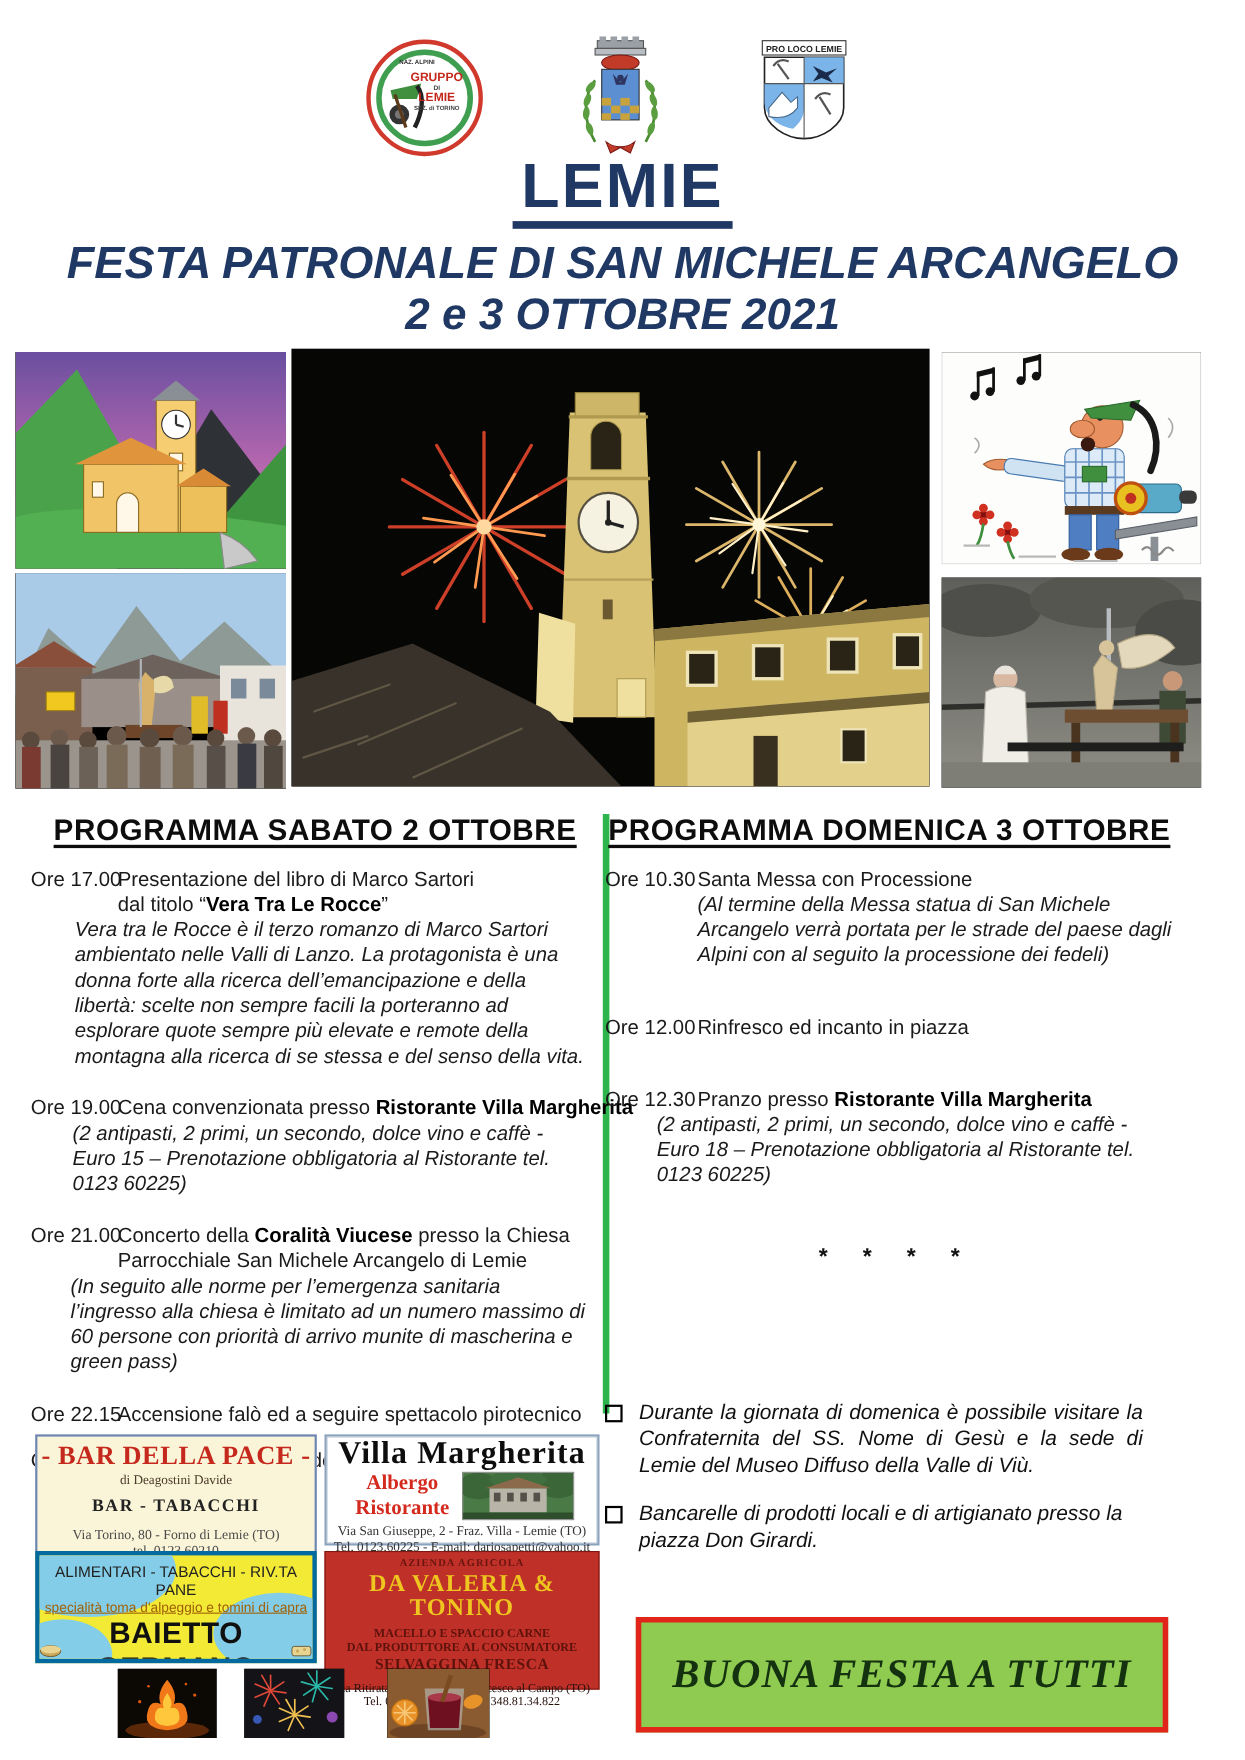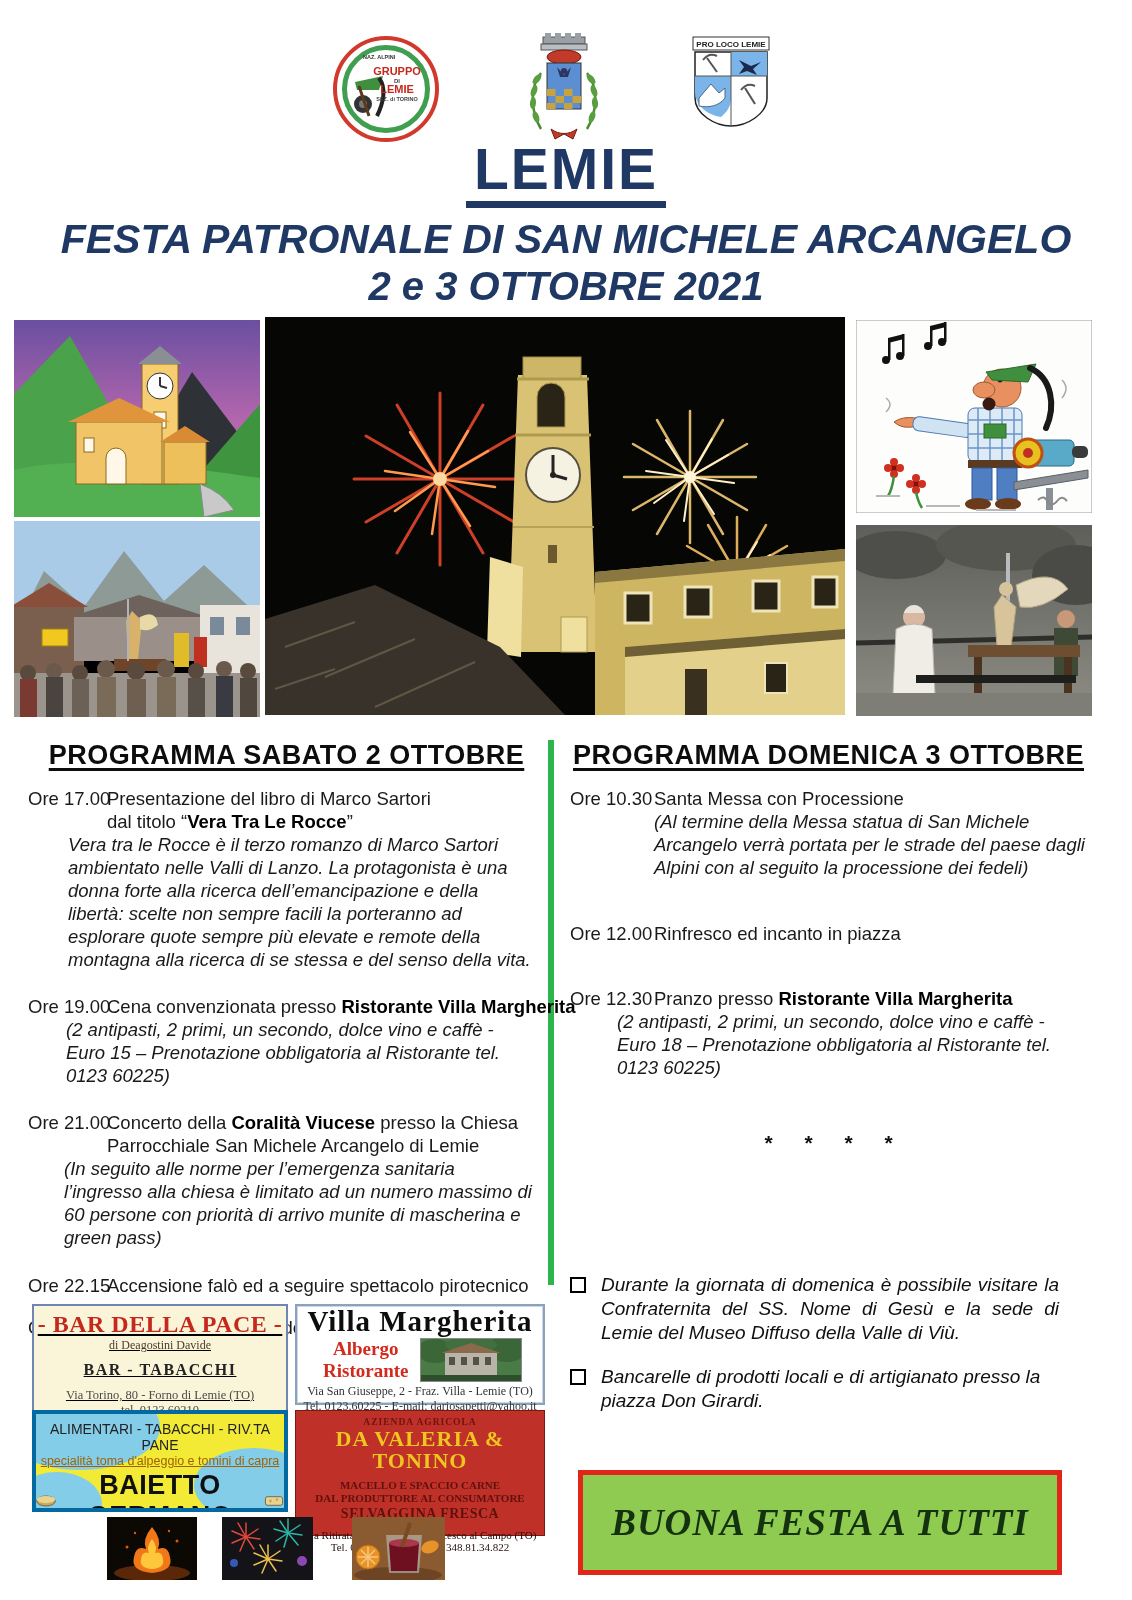--- a/index.html
+++ b/index.html
@@ -28,42 +28,42 @@
             font-style:italic;color:#1f3864;}
 
   
   .ph{overflow:hidden;background:#000;}
   .ph svg{display:block;}
 
   
   .divider{left:548px;top:740px;width:6px;height:545px;background:#2db44c;}
   .col{top:740px;width:517px;}
   .col-left{left:28px;}
-  .col-right{left:570px;}
+  .col-right{left:550px;}
   .prog-h{text-align:center;margin:0 0 16px 0;}
   .prog-h span{font-size:27px;font-weight:bold;color:#0d0d0d;text-decoration:underline;
                text-decoration-thickness:3px;text-underline-offset:4px;letter-spacing:0.5px;}
   .prog-row{font-size:18.5px;line-height:23px;color:#1a1a1a;}
   .prog-row.first{white-space:nowrap;}
   .prog-row.italic{font-style:italic;white-space:normal;max-width:470px;}
   .prog-time{display:inline-block;width:79px;}
   .col-right .prog-time{width:84px;}
   .b{font-weight:bold;color:#000;}
   .stars{text-align:center;font-size:21px;font-weight:bold;color:#111;
          word-spacing:26px;margin-top:52px;}
   .note{display:flex;gap:15px;font-style:italic;font-size:19px;line-height:24px;color:#101010;
         padding-right:28px;}
   .note .sq{width:12px;height:12px;border:2.5px solid #000;margin-top:4px;flex:none;}
   .note-1{margin-top:118px;}
   .note-1 .note-text{text-align:justify;}
   .note-2{margin-top:20px;}
 
   
   .card{box-sizing:border-box;text-align:center;font-family:"Liberation Serif",serif;}
-  .card-pace{left:32px;top:1304px;width:256px;height:114px;background:#faf5d8;border:2px solid #6d86b4;text-decoration:underline;}
+  .card-pace{left:32px;top:1304px;width:256px;height:114px;background:#faf5d8;border:2px solid #6d86b4;}
   .pace-title{color:#c5281c;font-weight:bold;font-size:24px;margin-top:5px;letter-spacing:0.5px;}
   .pace-owner{font-size:12px;color:#4a3a2a;}
   .pace-cat{font-size:16px;font-weight:bold;color:#222;letter-spacing:1.5px;margin-top:8px;}
   .pace-addr{font-size:12.5px;color:#4a4a4a;margin-top:9px;}
   .pace-tel{font-size:12.5px;color:#4a4a4a;}
   .card-villa{left:295px;top:1304px;width:250px;height:101px;background:#fff;border:2px solid #8aa2bc;
               box-shadow:inset 0 0 0 1px #cdd8e2;}
   .villa-title{font-size:29px;font-weight:bold;color:#0d0d0d;margin-top:1px;letter-spacing:1px;line-height:1.0;}
   .villa-mid{display:flex;align-items:center;margin-top:2px;}
   .villa-sub{color:#d42a1e;font-weight:bold;font-size:19px;line-height:22px;margin-left:26px;}

